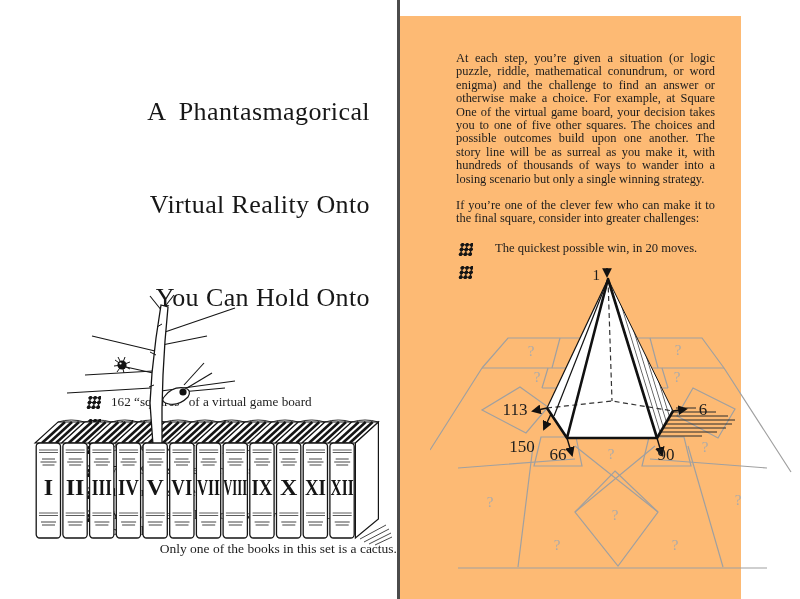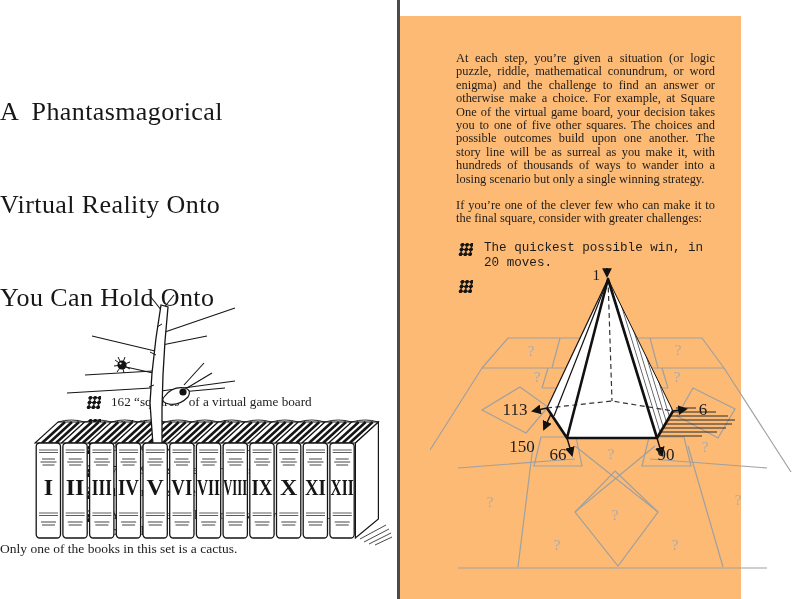--- a/index.html
+++ b/index.html
@@ -5,36 +5,36 @@
   html,body{margin:0;padding:0;background:#ffffff;}
   body{width:800px;height:599px;position:relative;overflow:hidden;
        font-family:"Liberation Serif", serif;color:#1c1c1c;}
 
   
   .page-left{position:absolute;left:0;top:0;width:397px;height:599px;background:#fff;}
   .page-right{position:absolute;left:400px;top:16px;width:341px;height:599px;background:#fdba74;}
   .divider{position:absolute;left:397px;top:0;width:3px;height:599px;background:#4b4b4b;}
 
   
-  .title{margin-top:34px;width:370px;text-align:left;font-size:26px;line-height:31px;
+  .title{margin-top:34px;width:370px;text-align:right;font-size:26px;line-height:31px;
          letter-spacing:.4px;white-space:pre-wrap;color:#171717;}
   .features{list-style:none;margin:19px 0 0 86px;padding:0;width:262px;}
   .feat{display:flex;align-items:flex-start;gap:10px;margin-bottom:6px;
         font-size:13.2px;line-height:16.5px;}
   .bullet{width:15px;height:15px;flex:0 0 15px;margin-top:1px;}
   .illus{position:absolute;left:20px;top:293px;}
-  .caption{position:absolute;left:0;top:541px;width:397px;text-align:left;font-size:13.5px;}
+  .caption{position:absolute;left:0;top:541px;width:397px;text-align:right;font-size:13.5px;}
 
   
   .textcol{padding:36px 26px 0 56px;}
   .para{font-size:12.4px;line-height:13.4px;text-align:justify;margin:0;}
   .para + .para{margin-top:13px;}
   .challenges{list-style:none;margin:15px 0 0 2px;padding:0;}
-  .chal{display:flex;align-items:flex-start;gap:11px;margin-bottom:7px;
-        font-size:12.6px;line-height:15px;font-family:Liberation Mono, monospace;}
+  .chal{display:flex;align-items:flex-start;gap:22px;margin-bottom:7px;
+        font-size:12.6px;line-height:15px;}
   .diagram{position:absolute;left:30px;top:250px;}
 
   svg text{font-family:"Liberation Serif", serif;}
   .hidden-defs{position:absolute;width:0;height:0;}
 </style>
 </head>
 <body>
 
 <svg class="hidden-defs" aria-hidden="true">
   <defs>
@@ -212,21 +212,21 @@
   </svg>
 
   <div class="caption">Only one of the books in this set is a cactus.</div>
 </div>
 
 <div class="divider"></div>
 
 <div class="page-right">
   <div class="textcol">
     <p class="para">At each step, you’re given a situation (or logic puzzle, riddle, mathematical conundrum, or word enigma) and the challenge to find an answer or otherwise make a choice.  For example, at Square One of the virtual game board, your decision takes you to one of five other squares.  The choices and possible outcomes build upon one another.  The story line will be as surreal as you make it, with hundreds of thousands of ways to wander into a losing scenario but only a single winning strategy.</p>
-    <p class="para">If you’re one of the clever few who can make it to the final square, consider with greater challenges:</p>
+    <p class="para">If you’re one of the clever few who can make it to the final square, consider into greater challenges:</p>
     <ul class="challenges">
       <li class="chal">
         <svg class="bullet">
             <use href="#grid-icon"></use>
           </svg>
         <span>The quickest possible win, in 20 moves.</span>
         </li>
       <li class="chal">
         <svg class="bullet">
             <use href="#grid-icon"></use>

